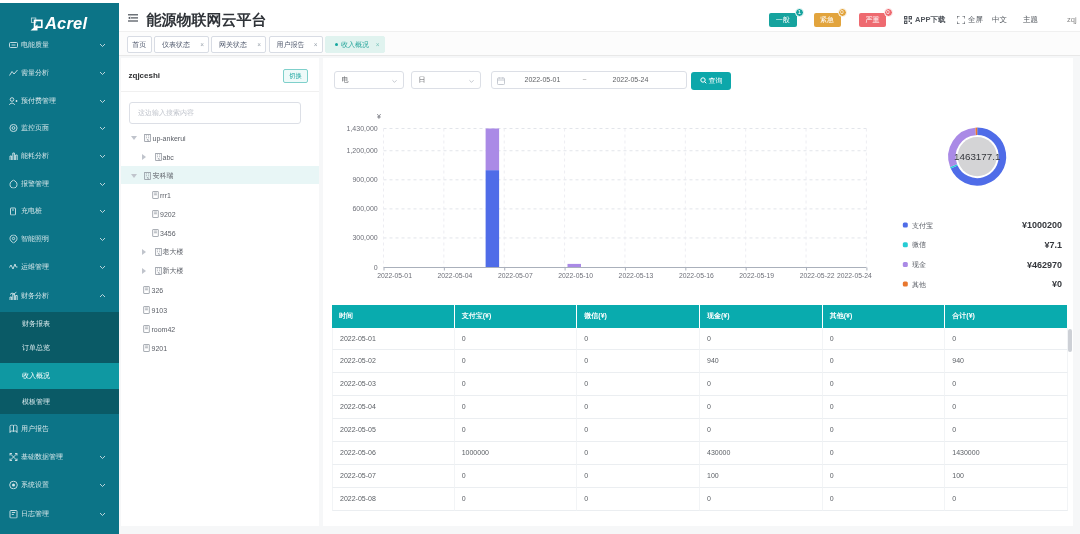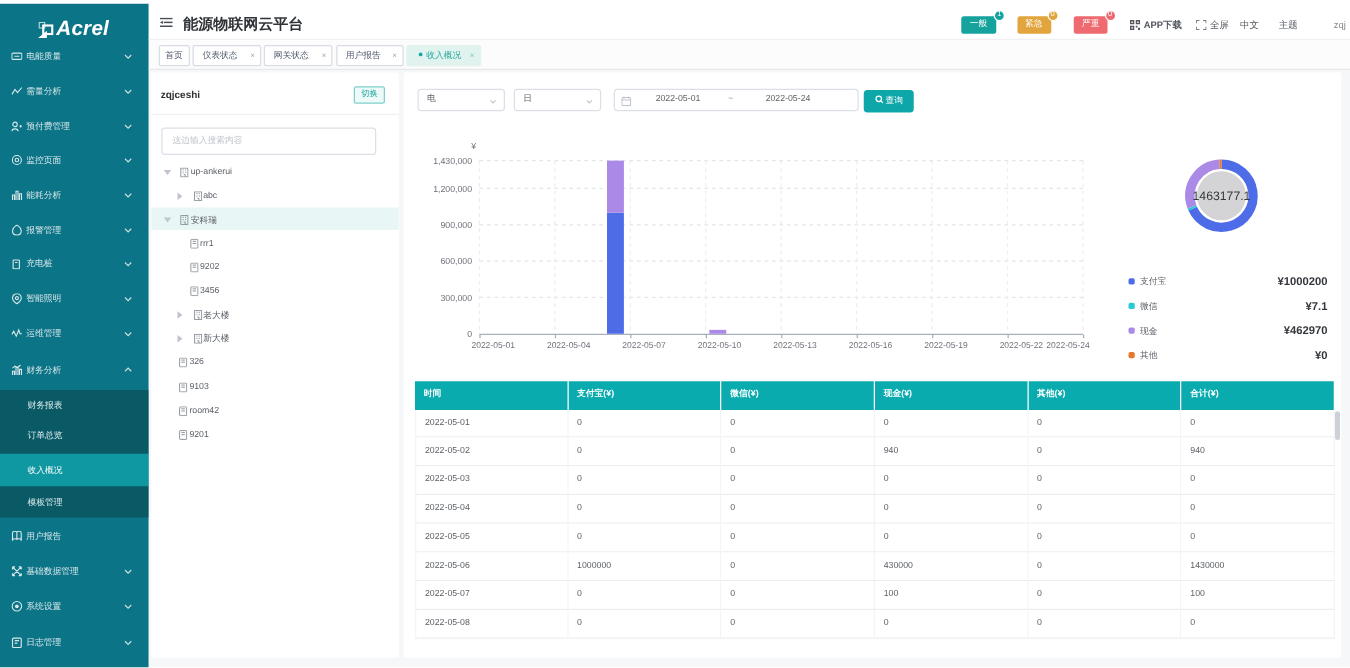--- a/index.html
+++ b/index.html
@@ -12,21 +12,21 @@
 .mitem { position:absolute; left:0; width:119px; height:28px; color:#d7e7ea; font-size:7px; }
 .mitem .mi { position:absolute; left:9px; top:50%; transform:translateY(-50%); width:9px; height:9px; }
 .mitem .mt { position:absolute; left:21px; top:50%; transform:translateY(-50%); }
 .mitem .chev { position:absolute; left:99px; top:50%; transform:translateY(-50%); width:7px; height:7px; }
 #submenu { position:absolute; left:0; top:309px; width:119px; height:101.5px; background:#0a5a66; }
 .smitem { position:absolute; left:22px; color:#dcebee; font-size:7px; transform:translateY(-50%); }
 #selitem { position:absolute; left:0; top:51.2px; width:119px; height:26px; background:#0f98a2; }
 
 
 #header { left:119px; top:3px; width:961px; height:29px; background:#fff; border-bottom:1px solid #f0f0f0; }
-#title { position:absolute; left:27.5px; top:7.8px; font-size:12px; font-weight:bold; color:#2f3338; }
+#title { position:absolute; left:27.5px; top:7.8px; font-size:15px; font-weight:bold; color:#2f3338; }
 .hbtn { position:absolute; top:10px; height:14px; border-radius:2px; color:#fff; font-size:7px; text-align:center; line-height:14px; }
 .hbadge { position:absolute; top:5px; width:9px; height:9px; border-radius:50%; border:1px solid #fff; color:#fff; font-size:6px; text-align:center; line-height:7px; }
 .hright { position:absolute; top:12px; font-size:7.5px; color:#51565d; }
 
 
 #tabbar { left:119px; top:32px; width:961px; height:24px; background:#fcfcfc; border-bottom:1px solid #e8e8e8; }
 .tab { position:absolute; top:4px; height:17px; background:#fff; border:1px solid #d8dce4; border-radius:2px; font-size:7px; color:#515a6e; line-height:15px; }
 .tabx { position:absolute; right:4px; top:0; color:#9aa3ad; font-size:6.5px; }
 #tabactive { position:absolute; top:4px; height:17px; background:#e0f3ef; border:1px solid #e0f3ef; border-radius:2px; font-size:7px; color:#2aa79d; line-height:15px; }
 

